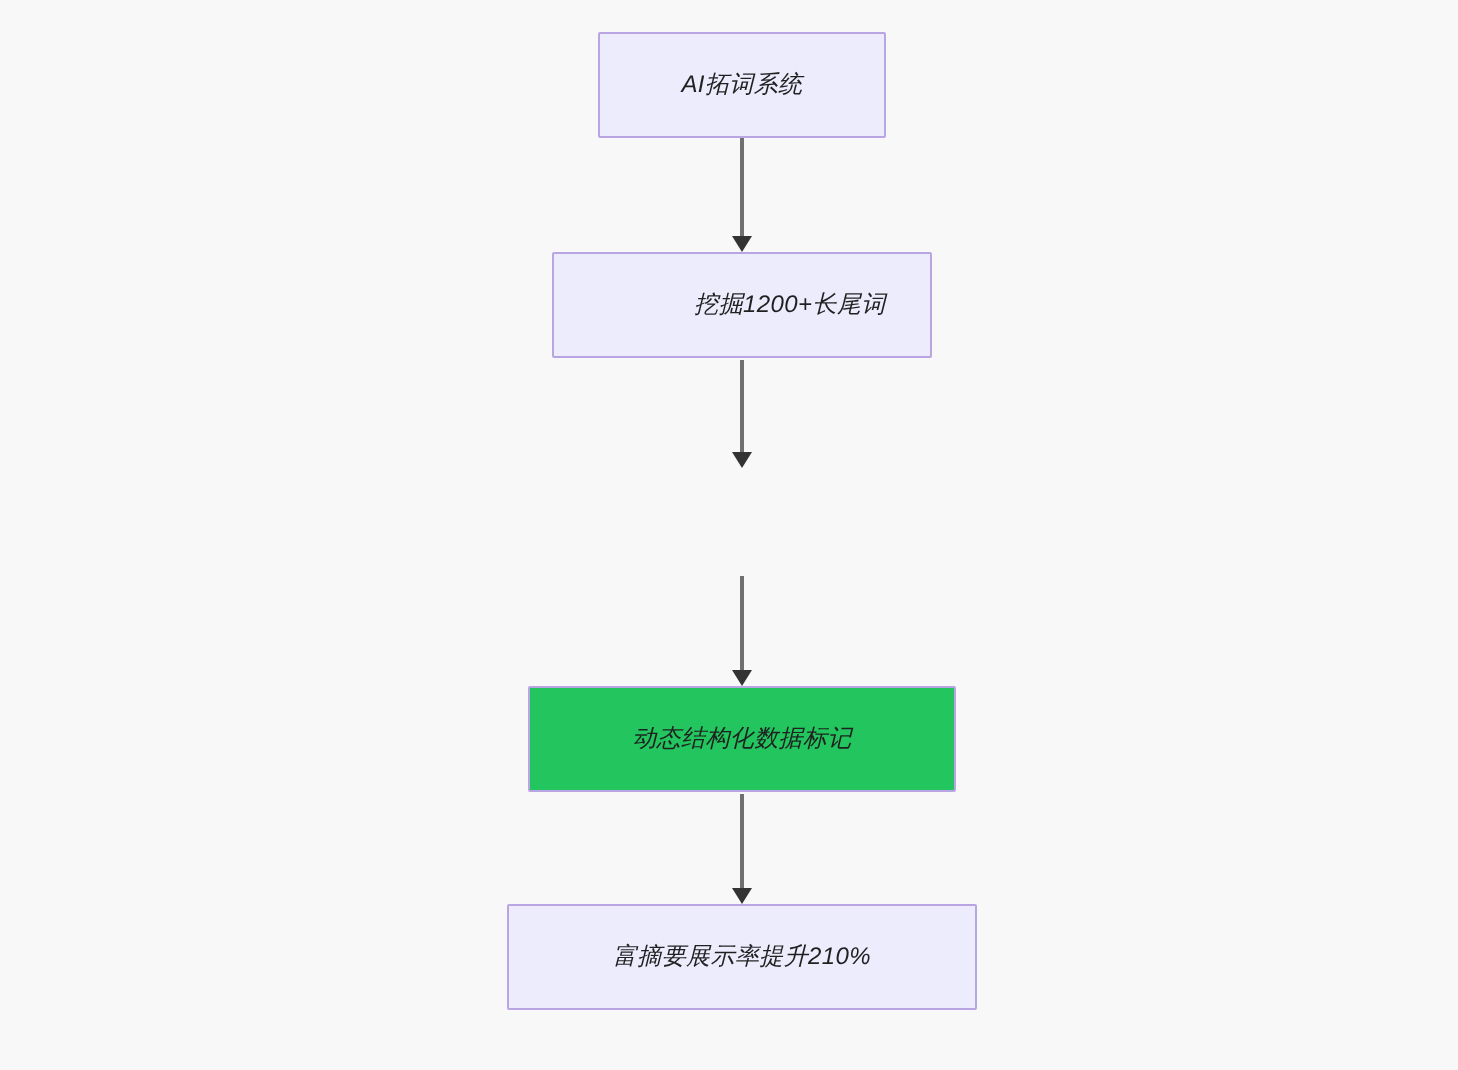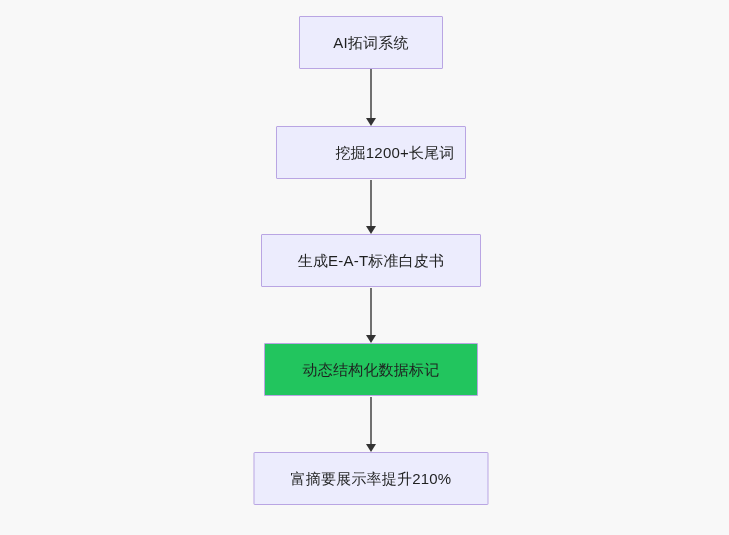--- a/index.html
+++ b/index.html
@@ -25,26 +25,27 @@
     background: #ececfd;
     border: 1.5px solid #b9a5e3;
     border-radius: 1px;
     display: flex;
     align-items: center;
     justify-content: center;
     height: 53px;
     transform: translateX(-50%);
   }
   .node-label {
-    font-size: 15px;
+    font-size: 12px;
     line-height: 1.2;
     color: #1f2020;
     letter-spacing: 0.2px;
     white-space: nowrap;
     font-weight: 400;
+    font-style: italic;
   }
   .edge {
     position: absolute;
     transform: translateX(-50%);
     width: 14px;
     pointer-events: none;
   }
   .edge-line {
     position: absolute;
     left: 50%;
@@ -86,22 +87,19 @@
     <div class="edge-line" style="height: 48px; background: rgb(112, 112, 112);"></div>
     <div class="edge-head" style="border-top-color: rgb(51, 51, 51);"></div>
   </div>
 
   <div class="node" style="left: 371px; top: 16px; width: 144px; height: 53px; background: rgb(236, 236, 253); border-color: rgb(185, 165, 227);">
     <span class="node-label" style="color: rgb(31, 32, 32);">AI拓词系统</span>
   </div>
   <div class="node" style="left: 371px; top: 126px; width: 190px; height: 53px; background: rgb(236, 236, 253); border-color: rgb(185, 165, 227);">
     <span class="node-label" style="color: rgb(31, 32, 32); margin-left: 48px;">挖掘1200+长尾词</span>
   </div>
-  <div class="node" style="left: 371px; top: 234px; width: 220px; height: 53px; background: rgb(236, 236, 253); border-color: rgb(185, 165, 227);">
-    <span class="node-label" style="color: rgb(31, 32, 32);">生成E-A-T标准白皮书</span>
-  </div>
   <div class="node" style="left: 371px; top: 343px; width: 214px; height: 53px; background: #22c55e; border-color: rgb(185, 165, 227);">
     <span class="node-label" style="color: rgb(31, 32, 32);">动态结构化数据标记</span>
   </div>
   <div class="node" style="left: 371px; top: 452px; width: 235px; height: 53px; background: rgb(236, 236, 253); border-color: rgb(185, 165, 227); text-align: center;">
     <span class="node-label" style="color: rgb(31, 32, 32);">富摘要展示率提升210%</span>
   </div>
 </div>
 
 </body></html>

